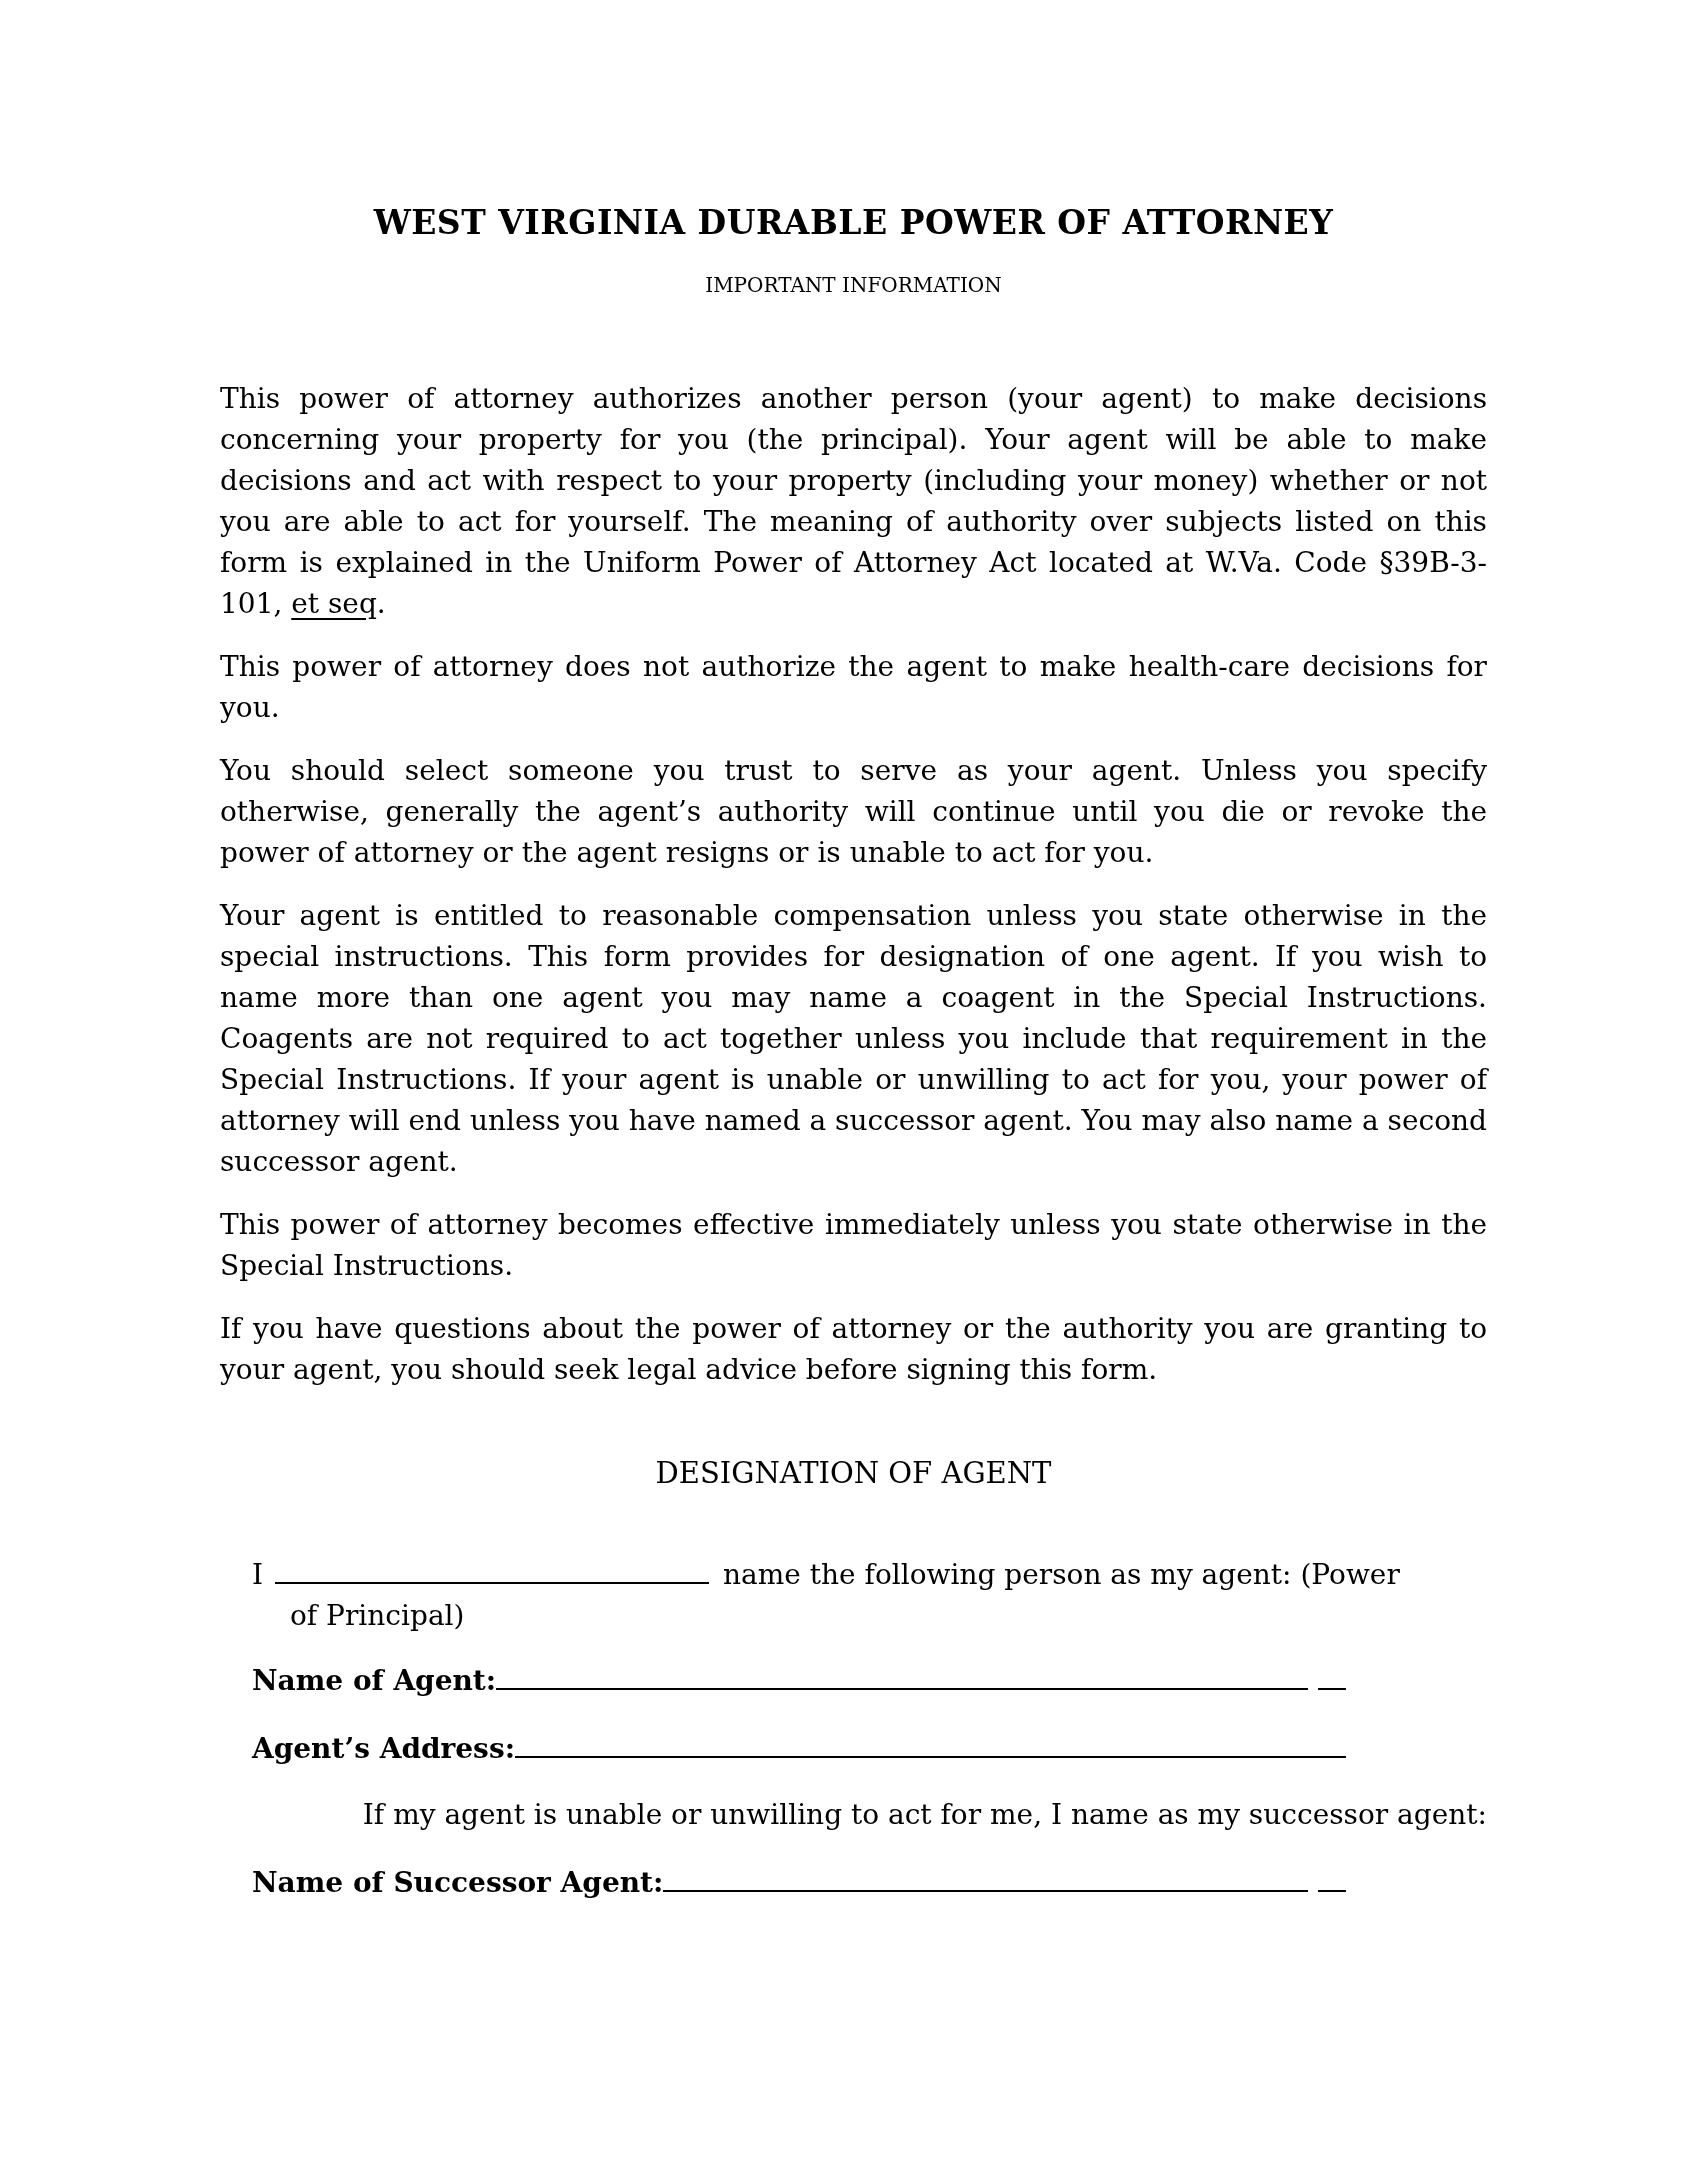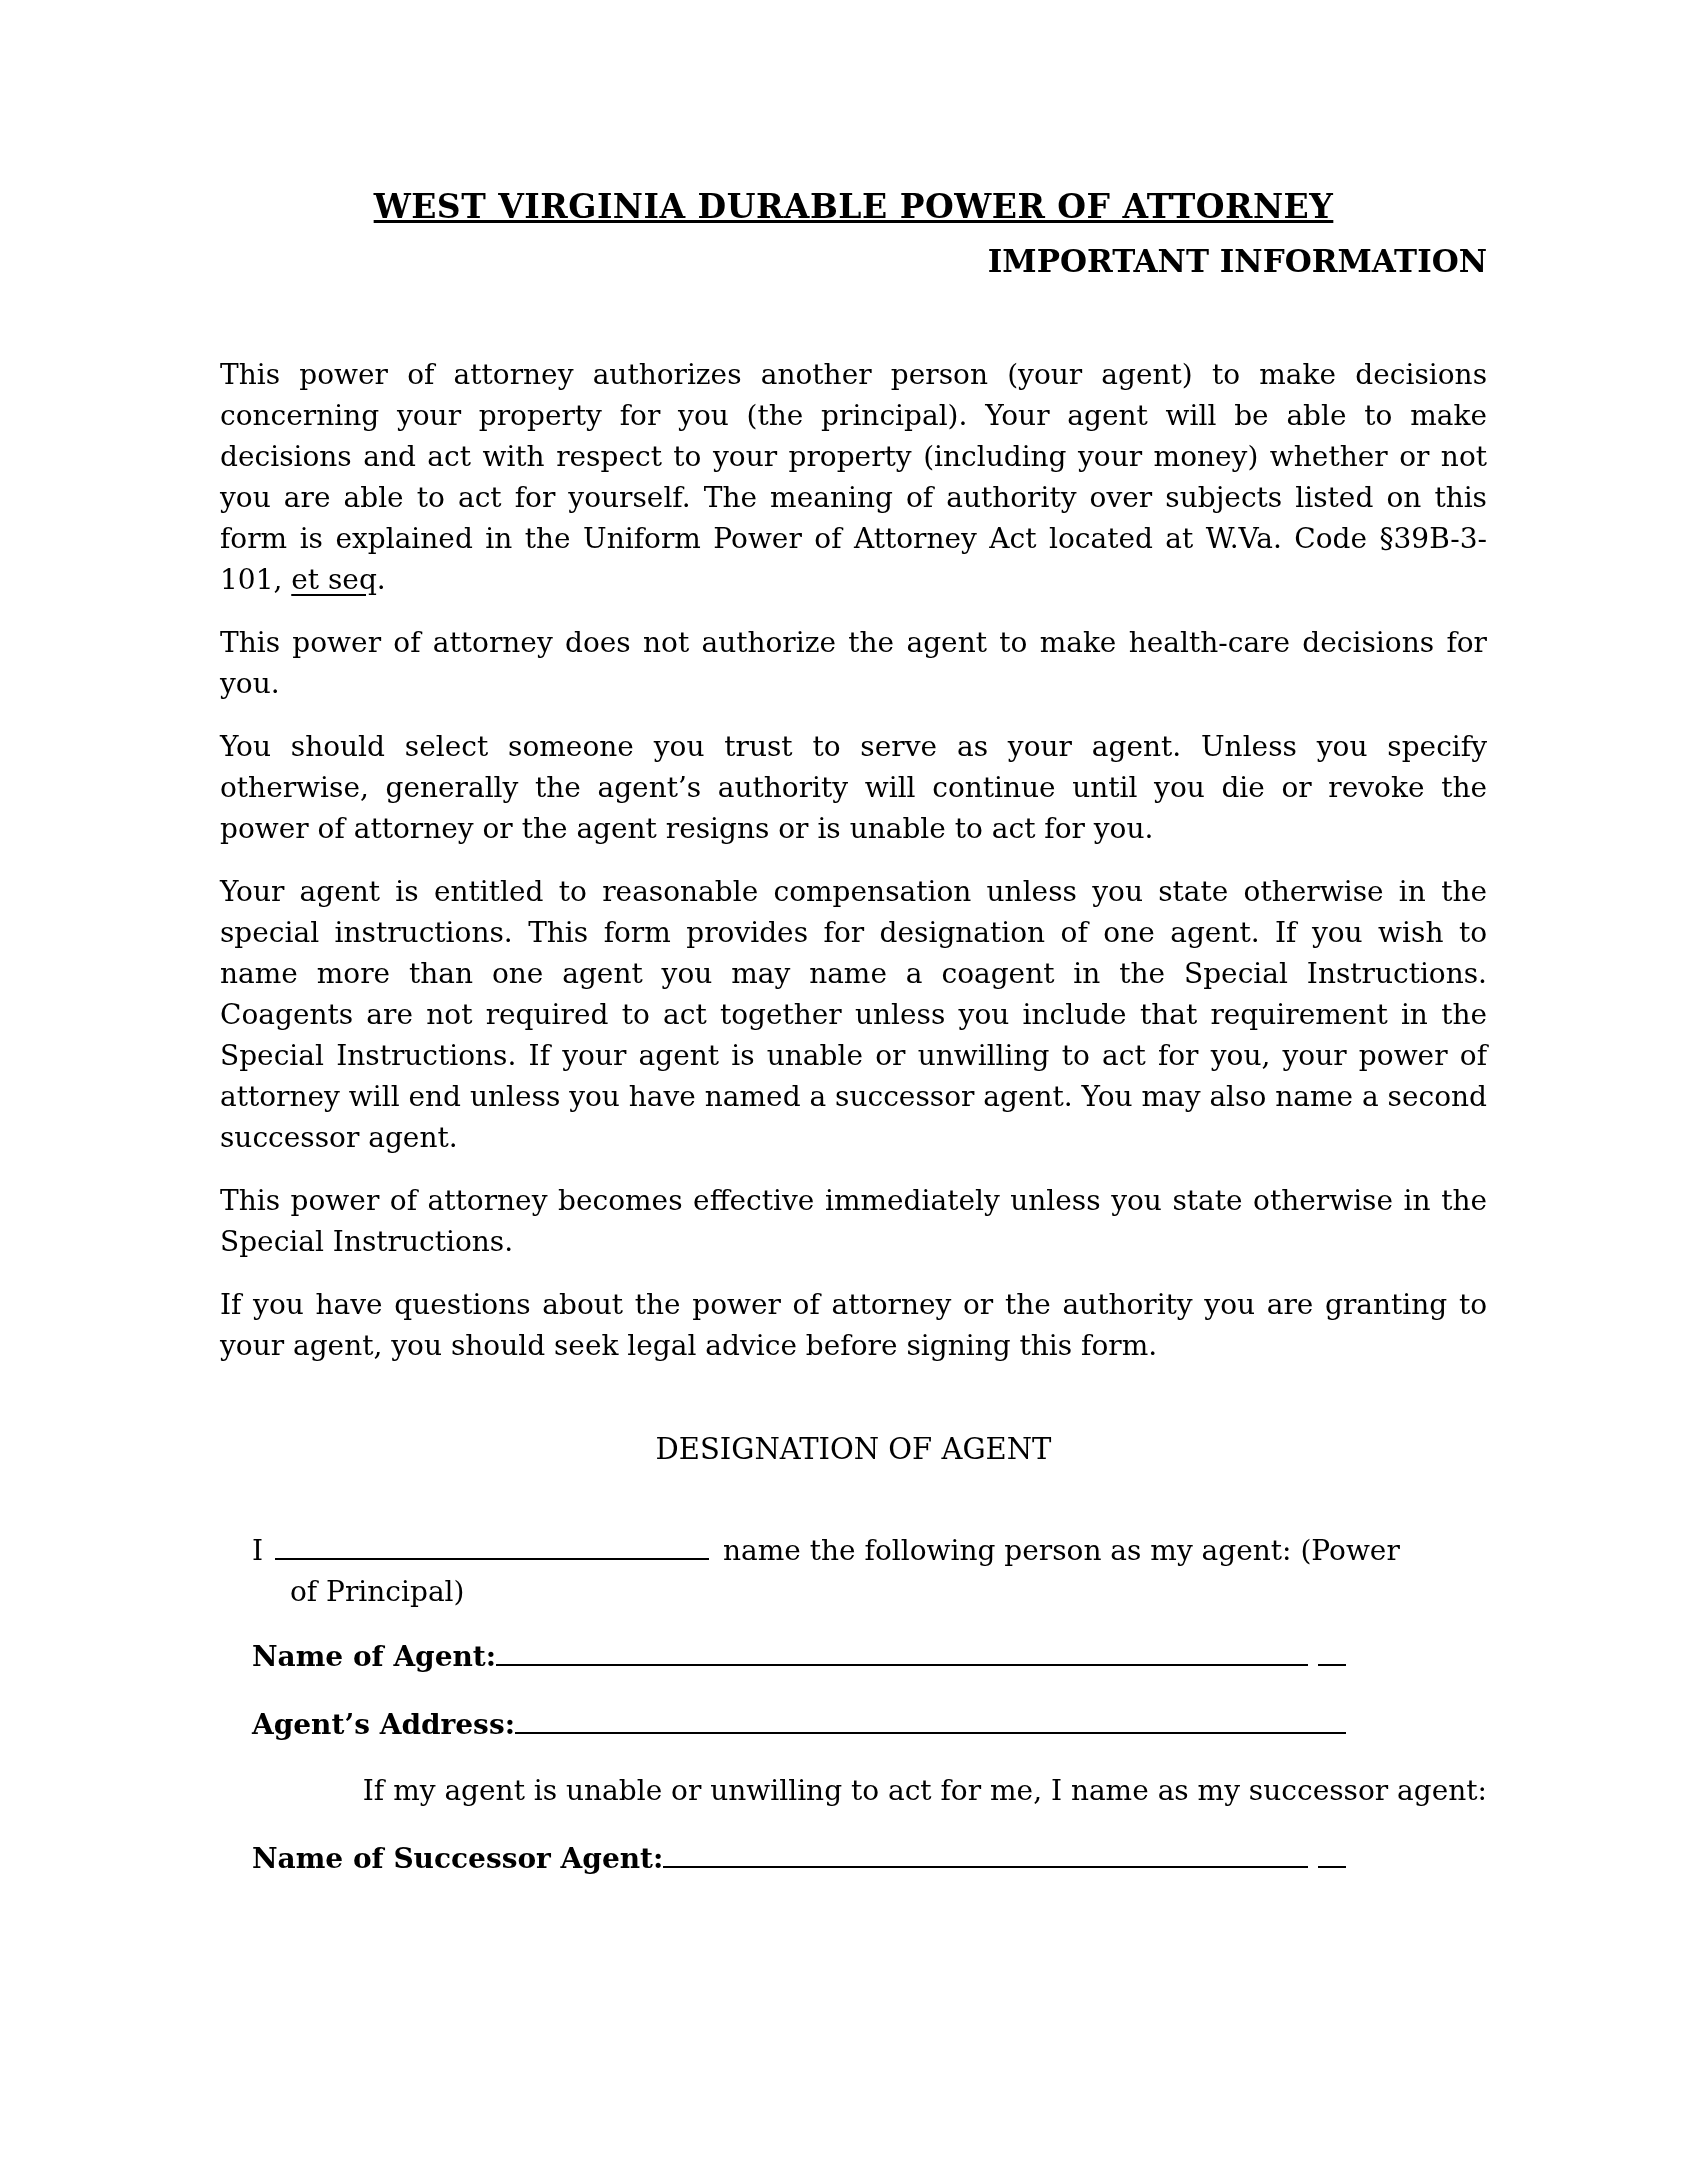--- a/index.html
+++ b/index.html
@@ -12,33 +12,32 @@
     width: 1683px;
     height: 2178px;
     background: #ffffff;
     color: #000000;
     font-family: "DejaVu Serif", "Liberation Serif", serif;
     box-sizing: border-box;
     padding: 183px 196px 0 220px;
     overflow: hidden;
   }
   .doc-title {
-    margin: 0;
+    margin: 16px;
     text-align: center;
     font-size: 33px;
     font-weight: bold;
     line-height: 48px;
     letter-spacing: 0.5px;
-    text-decoration: underline;
   }
   .doc-subtitle {
     margin: 8px 0 71px 0;
-    text-align: right;
-    font-size: 31px;
-    font-weight: bold;
+    text-align: center;
+    font-size: 20px;
+    font-weight: normal;
     line-height: 44px;
   }
   .body-text p {
     margin: 0 0 22px 0;
     font-size: 28px;
     line-height: 41px;
     text-align: justify;
   }
   .u {
     text-decoration: underline;

